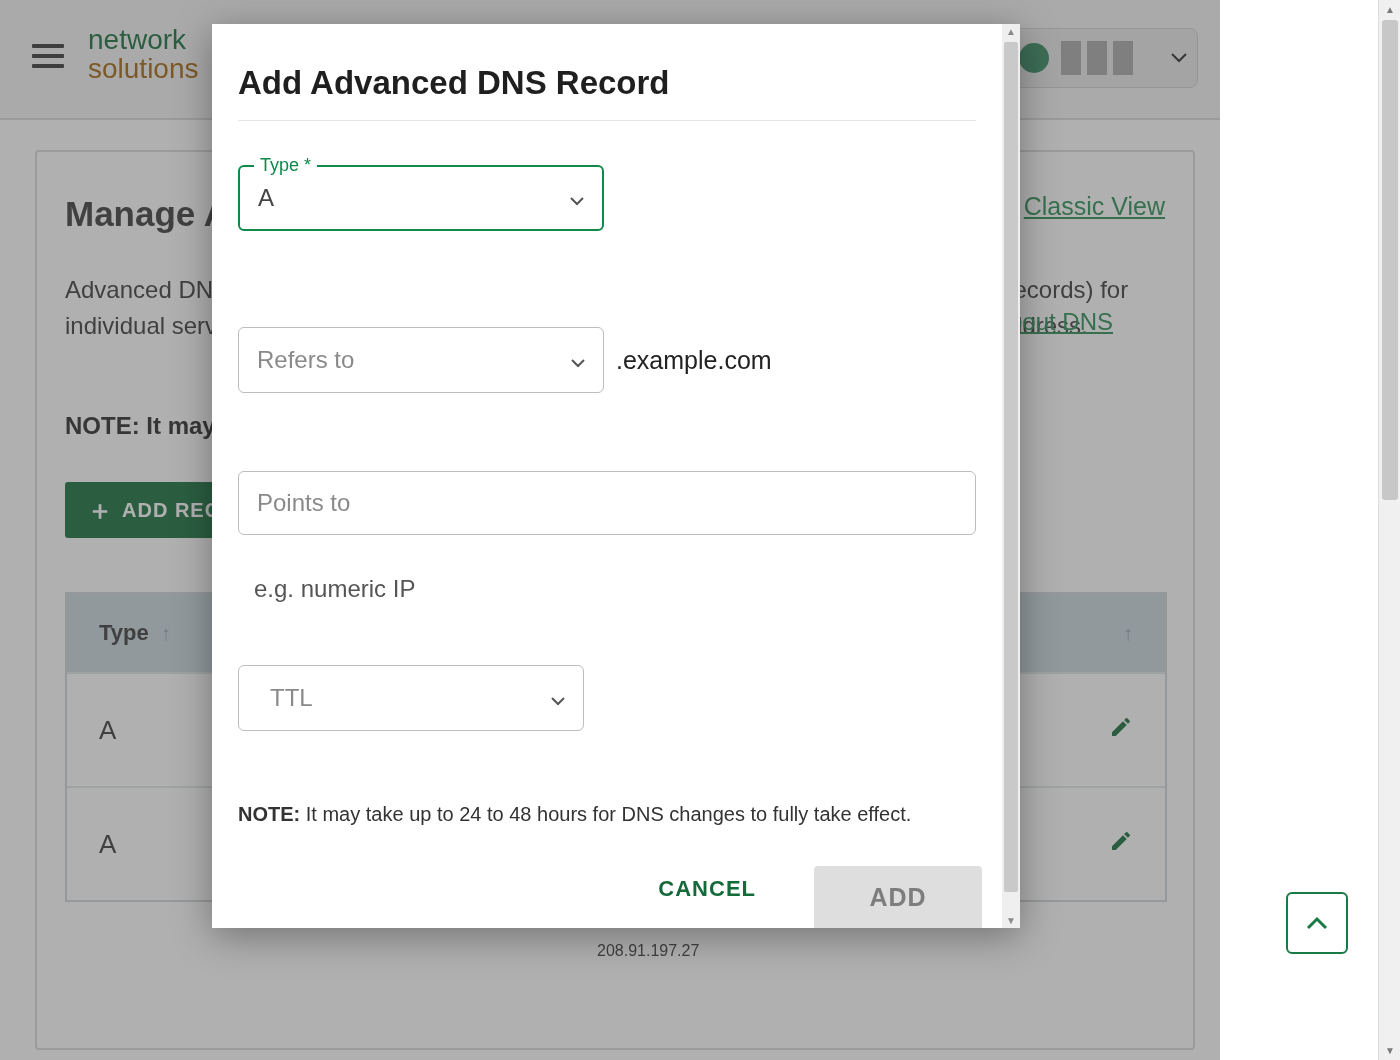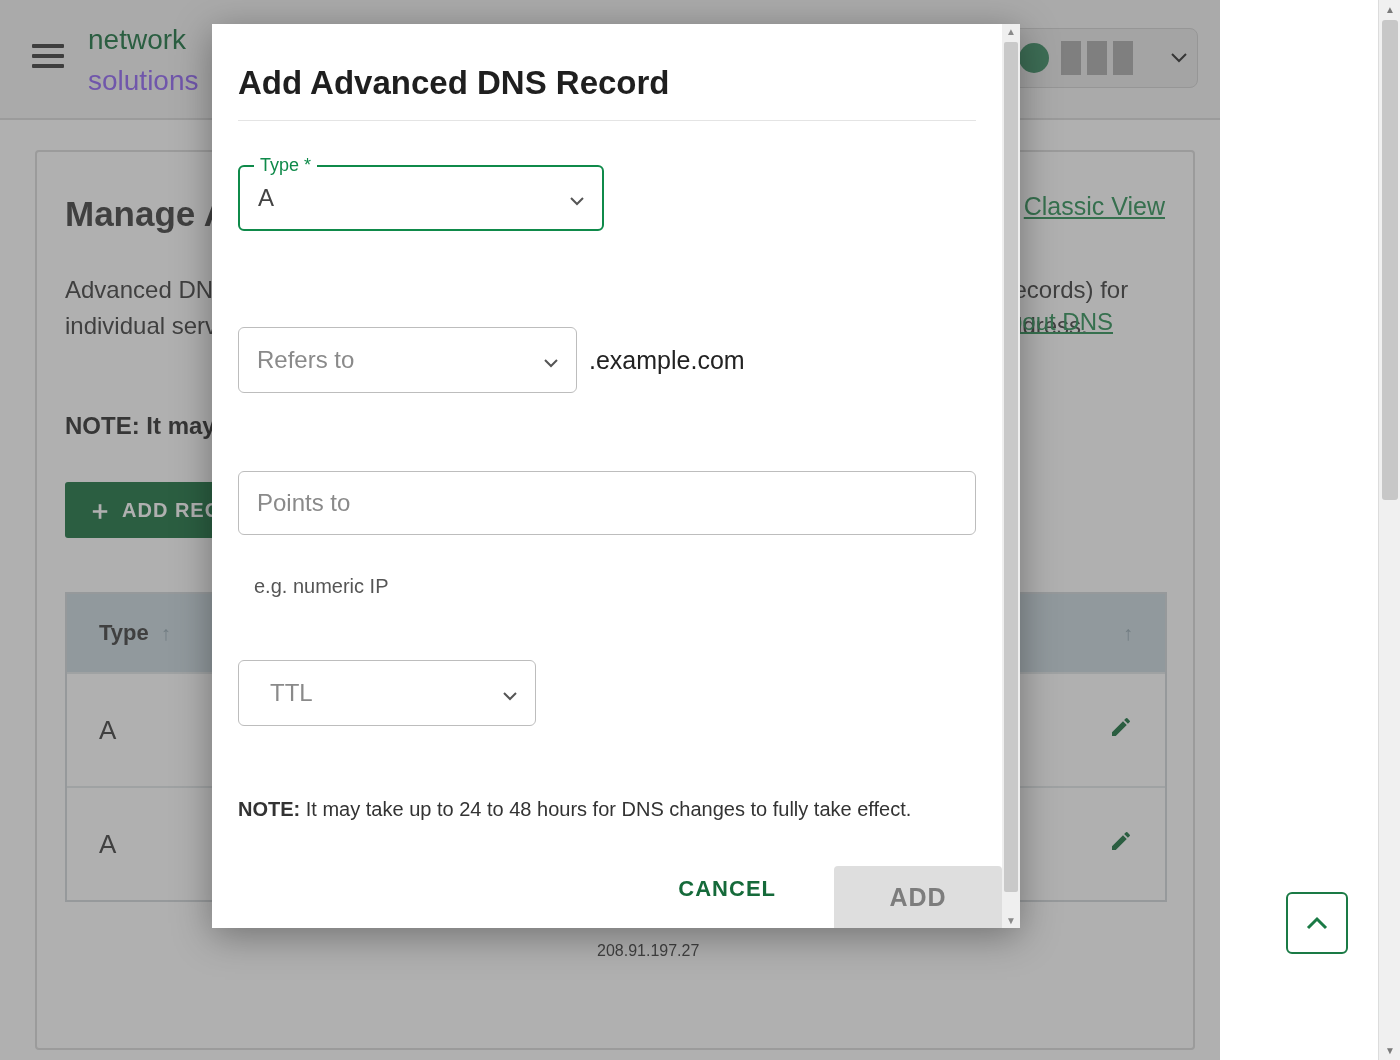--- a/index.html
+++ b/index.html
@@ -15,21 +15,21 @@
     background: #f5f5f5; border-bottom: 2px solid #d9d9d9;
   }
   .hamburger {
     position: absolute; left: 32px; top: 44px; width: 32px; height: 26px; cursor: pointer;
   }
   .hamburger div { height: 4px; background: #303030; margin-bottom: 6px; border-radius: 1px; }
   .brand {
     position: absolute; left: 88px; top: 26px; line-height: 1.02;
     font-size: 28px; color: #0d6a36; letter-spacing: 0;
   }
-  .brand .line2 { color: #8b5cf6; margin-top: 12px; }
+  .brand .line2 { color: #a16207; }
   .user-pill {
     position: absolute; right: 22px; top: 28px; width: 190px; height: 60px;
     background: #e9e9e9; border: 1px solid #d0d0d0; border-radius: 8px;
     display: flex; align-items: center; gap: 6px; padding: 0 10px;
   }
   .user-pill .circle { width: 30px; height: 30px; border-radius: 50%; background: #2f855a; margin-right: 6px; }
   .user-pill .block { width: 20px; height: 34px; background: #a7a7a7; }
   .user-pill .caret { margin-left: auto; }
   .caret svg { display: block; }
 
@@ -149,33 +149,33 @@
     position: absolute; top: -12px; left: 14px; background: #fff; padding: 0 6px;
     font-size: 18px; color: #6a6a6a;
   }
   .sidecue { font-size: 25px; color:#222; }
   .sidecue a { color:#1a7e44; text-decoration: underline; }
 
   .wide-input {
     margin: 78px 26px 3px 26px; position: relative;
   }
   .wide-input .field { width: 100%; height: 64px; }
-  .sub-eg { margin: 40px 26px 0 42px; font-size:20px; color:#555; }
+  .sub-eg { margin: 40px 26px 0 42px; font-size:24px; color:#555; }
 
   .ttl-row { margin: 62px 26px 0 26px; }
-  .ttl-row .field { width: 298px; height: 66px; padding-left: 31px; }
+  .ttl-row .field { width: 346px; height: 66px; padding-left: 31px; }
 
   .modal-note {
     margin: 72px 26px 0 26px; font-size: 20px; color: #333;
   }
   .modal-note b { font-weight: 700; }
 
   .modal-actions {
     position: absolute; left: 0; right: 0; bottom: 0; height: 62px;
-    display:flex; justify-content:flex-end; align-items:flex-start; gap: 48px; 
+    display:flex; justify-content:flex-end; align-items:flex-start; gap: 48px; padding-right: 20px;
   }
   .btn-cancel {
     color:#156a3a; font-size:22px; font-weight:700; letter-spacing:1px; background:none; border:none; cursor:pointer;
     padding: 10px 10px 0 10px;
   }
   .btn-add {
     width: 168px; height: 62px; background:#dedede; color:#7d7d7d; font-size:25px; font-weight:700; letter-spacing:1px;
     border:none; border-radius: 4px 4px 0 0; cursor: default;
   }
 
@@ -262,21 +262,21 @@
         <span>A</span>
         <span class="caret2">
           <svg width="14" height="9" viewBox="0 0 14 9">
               <path d="M1 1 L7 7 L13 1" stroke="#555" stroke-width="2" fill="none"></path>
             </svg>
         </span>
       </div>
     </div>
 
     <div class="field-row" style="margin-top:96px">
-      <div class="field" style="width:339px">
+      <div class="field" style="width:366px">
         <span class="placeholder">Refers to</span>
         <span class="caret2">
           <svg width="14" height="9" viewBox="0 0 14 9">
               <path d="M1 1 L7 7 L13 1" stroke="#555" stroke-width="2" fill="none"></path>
             </svg>
         </span>
       </div>
       <div class="sidecue">.example.com</div>
     </div>
 

